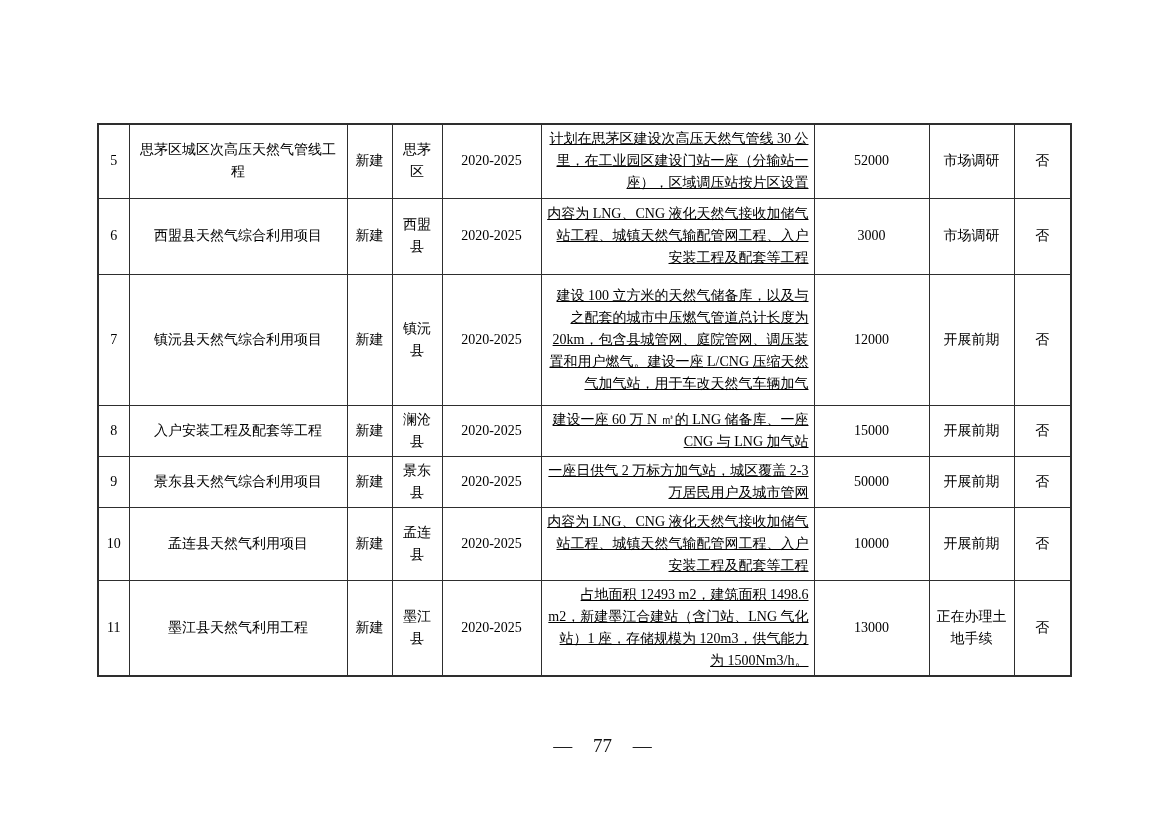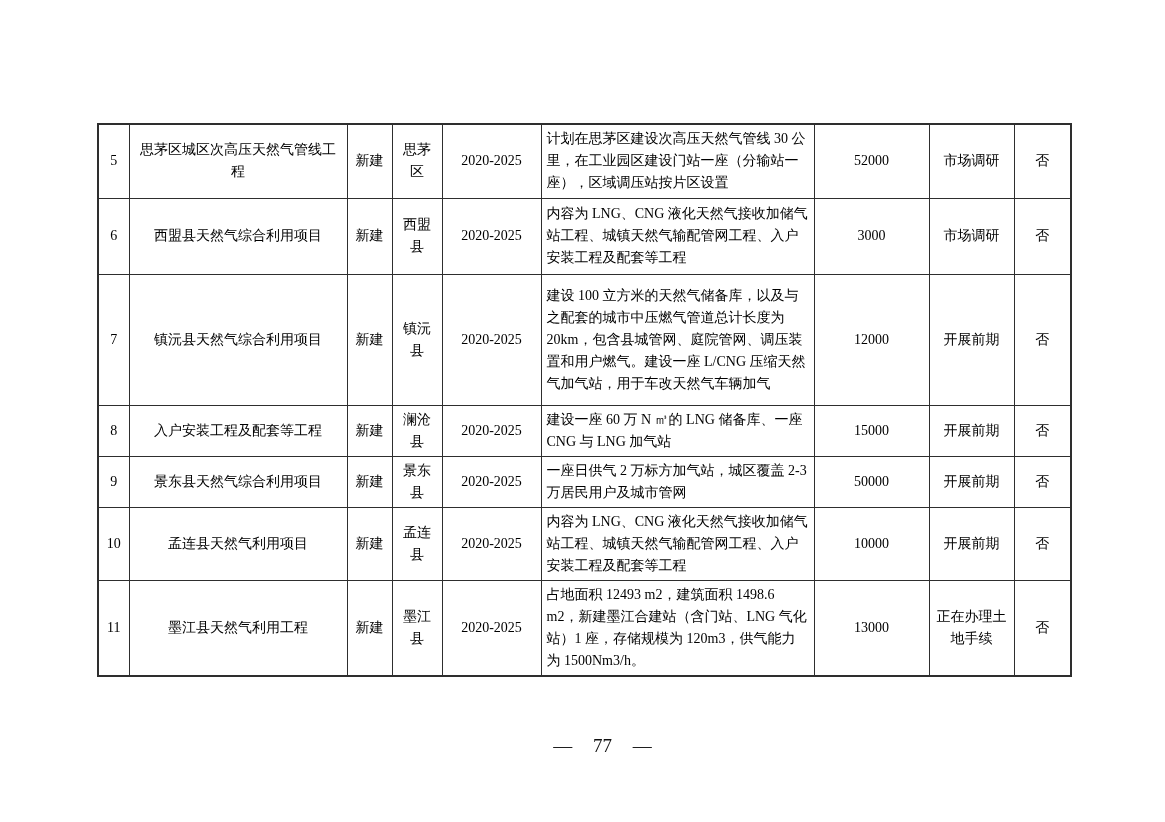--- a/index.html
+++ b/index.html
@@ -35,22 +35,23 @@
     padding: 2px 8px;
     overflow: hidden;
     word-break: break-word;
   }
   table.doc-table td.cell-no { padding: 2px 2px; }
   table.doc-table td.cell-name {
     text-align: center;
     padding: 2px 6px;
   }
   table.doc-table td.cell-desc {
-    text-align: left;
+    text-align: right;
     padding: 3px 5px;
+    text-decoration: underline;
   }
   table.doc-table td.cell-status { padding: 12px 5px; }
   table.doc-table td.cell-period { padding: 14px 2px; }
   
   table.doc-table tr:nth-child(1) { height: 74px; }
   table.doc-table tr:nth-child(2) { height: 76px; }
   table.doc-table tr:nth-child(3) { height: 131px; }
   table.doc-table tr:nth-child(4) { height: 43px; }
   table.doc-table tr:nth-child(5) { height: 47px; }
   table.doc-table tr:nth-child(6) { height: 72px; }

